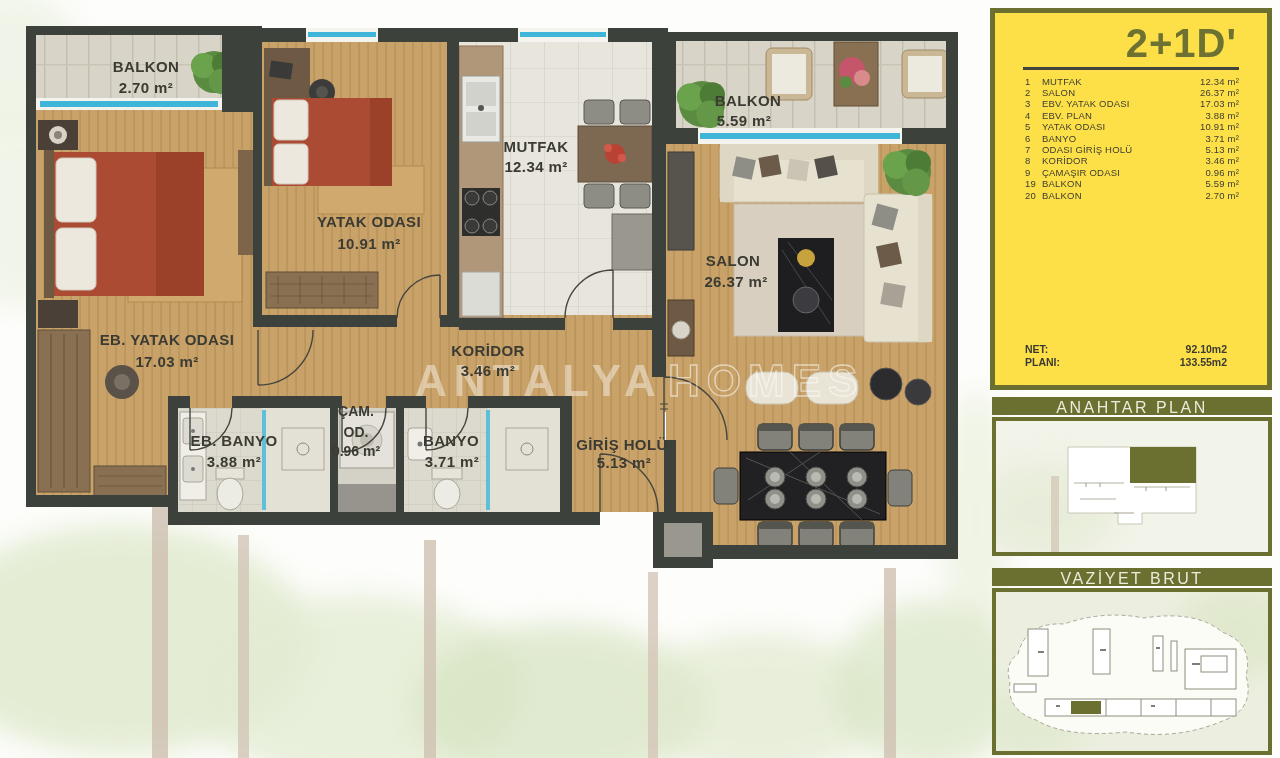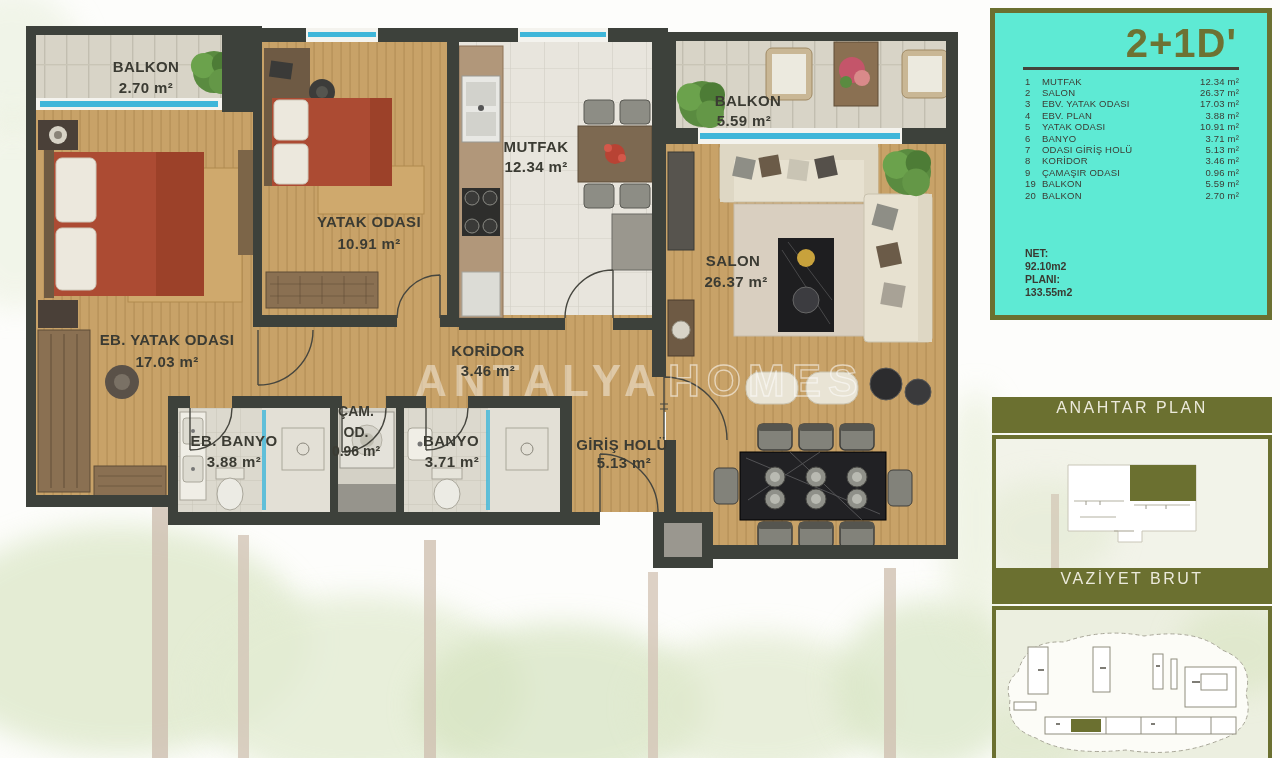--- a/index.html
+++ b/index.html
@@ -6,34 +6,34 @@
   body{width:1280px;height:758px;overflow:hidden;background:#fdfdfb;
        font-family:"Liberation Sans",sans-serif;position:relative;}
   .stage{position:absolute;inset:0;}
   svg text{font-family:"Liberation Sans",sans-serif;}
   .rl{font-size:15px;font-weight:700;fill:#3b3b33;letter-spacing:.4px;text-anchor:middle;}
   .rl2{font-size:14px;font-weight:700;fill:#3b3b33;text-anchor:middle;}
   .wm1{font-size:44px;font-weight:700;fill:#ffffff;opacity:.42;letter-spacing:7px;}
   .wm2{font-size:44px;font-weight:700;fill:none;stroke:#ffffff;stroke-width:1.3;opacity:.55;letter-spacing:7px;}
   
   .panel{position:absolute;box-sizing:border-box;}
-  .panel-main{left:990px;top:8px;width:282px;height:312px;border:5px solid #6b7030;background:#5eead4;overflow:hidden;}
+  .panel-main{left:990px;top:8px;width:282px;height:382px;border:5px solid #6b7030;background:#fde047;overflow:hidden;}
   .unit-title{margin:10px 30px 0 0;text-align:right;font-size:40px;line-height:1;
               font-weight:600;color:#6d7233;letter-spacing:1px;}
   .rule{height:2.5px;background:#44443c;margin:4px 28px 6px 28px;}
   .legend{margin:2px 28px 0 30px;}
   .lrow{display:flex;font-size:9.5px;line-height:11.4px;color:#3c3c34;font-weight:500;letter-spacing:.2px;}
   .lno{width:17px;}
   .larea{margin-left:auto;}
   .netbrut{position:absolute;left:30px;right:40px;bottom:16px;}
   .nrow{display:flex;justify-content:space-between;font-size:10.5px;line-height:13px;
-        font-weight:700;color:#3a3a32;flex-direction:column;}
+        font-weight:700;color:#3a3a32;}
   .panel-key{left:992px;top:397px;width:280px;}
   .panel-site{left:992px;top:568px;width:280px;}
-  .phead{height:36px;background:#6b7030;color:#eceadb;text-align:center;line-height:21px;
+  .phead{height:18px;background:#6b7030;color:#eceadb;text-align:center;line-height:21px;
          font-size:16px;letter-spacing:2.5px;font-weight:500;}
   .pbody{margin-top:2px;border:4px solid #6b7030;background:#f2f3e9;box-sizing:border-box;position:relative;}
   .pbody.key{height:139px;}
   .pbody.site{height:167px;background:#ecefe0;}
   .pbody svg{display:block;width:100%;height:100%;}
 </style>
 </head>
 <body>
 
 <div class="stage">

